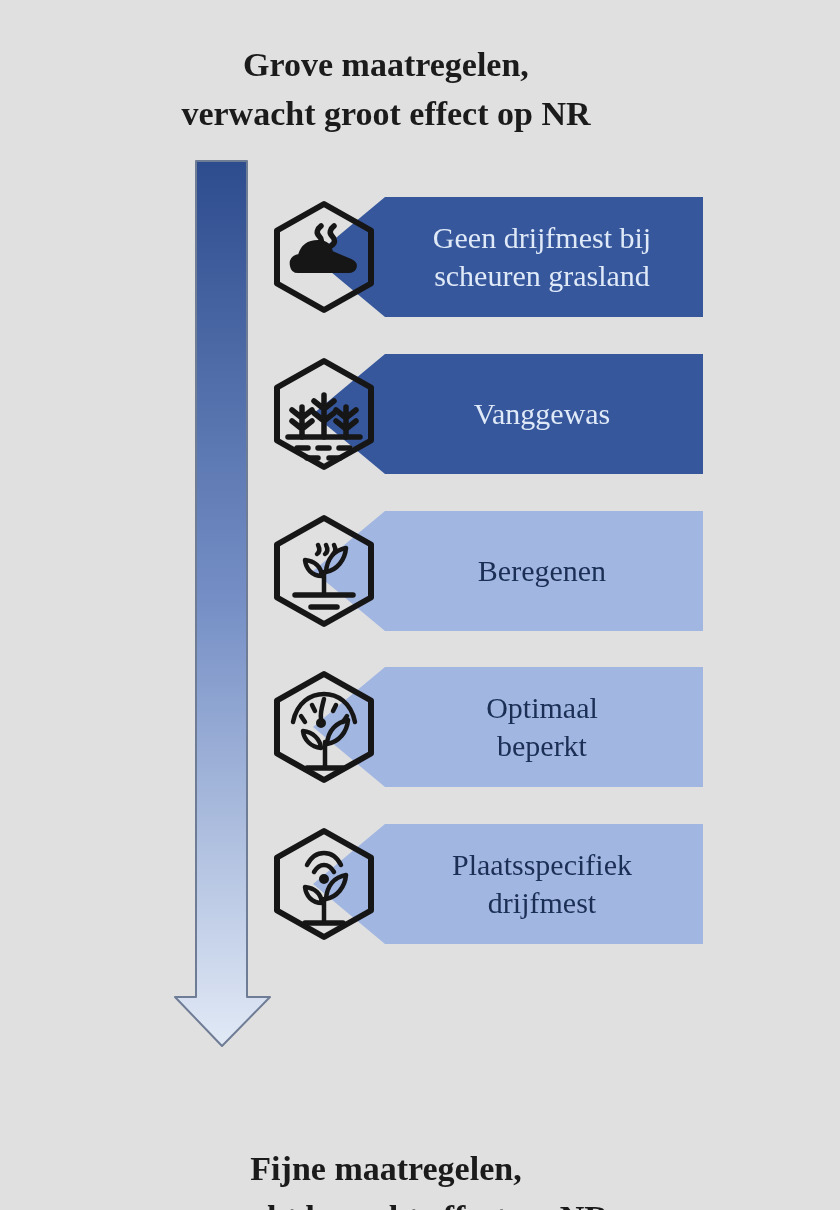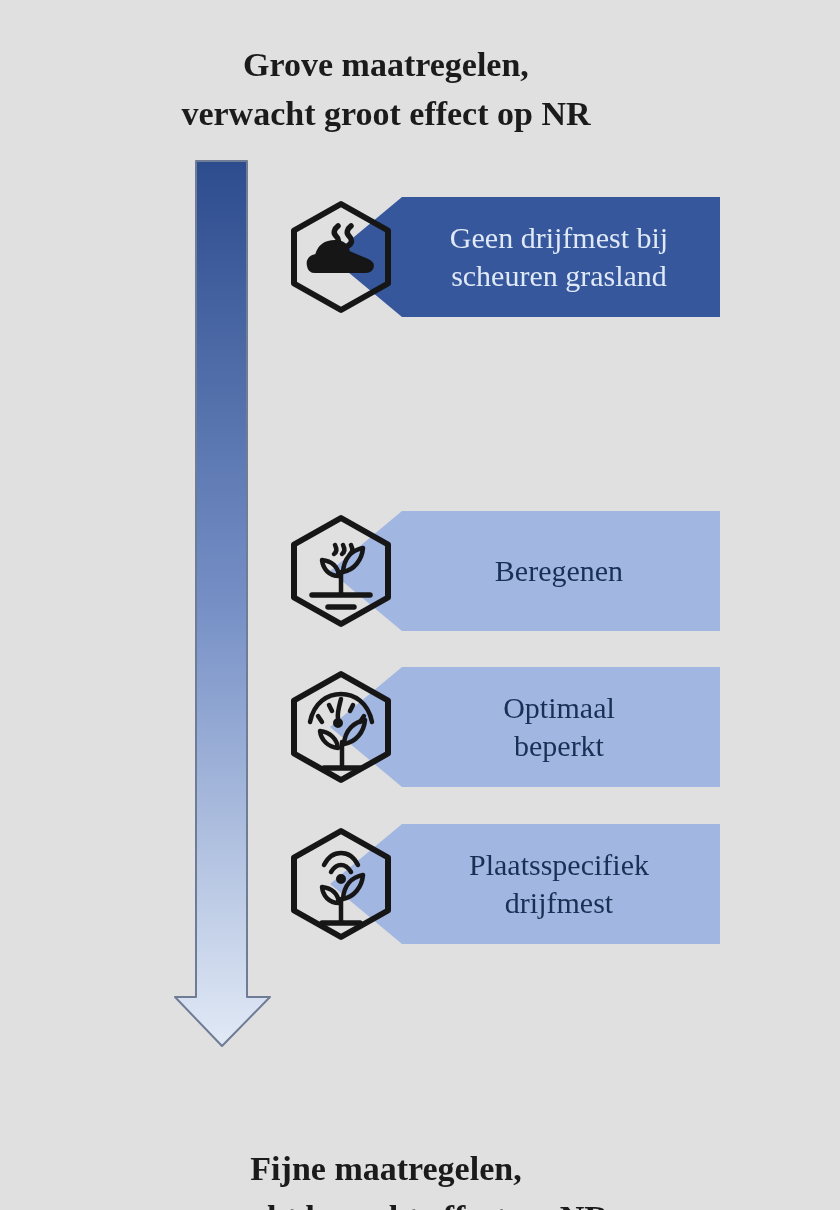--- a/index.html
+++ b/index.html
@@ -9,21 +9,21 @@
     font-family:Liberation Serif, serif;
   }
   .top-label,.bottom-label{
     position:absolute;left:0;width:772px;text-align:center;
     font-weight:bold;font-size:34px;line-height:49px;
     color:var(--label-text,#1b1b1b);white-space:pre-line;letter-spacing:0px;
   }
   .top-label{top:40px;}
   .bottom-label{top:1144px;}
   .arrow{position:absolute;left:170px;top:160px;width:110px;height:890px;}
-  .item{position:absolute;left:288px;width:432px;height:132px;}
+  .item{position:absolute;left:271px;width:432px;height:132px;}
   .banner{
     position:absolute;left:42px;top:0;width:390px;height:120px;
     clip-path:polygon(0 50%,72px 0,100% 0,100% 100%,72px 100%);
     display:flex;align-items:center;justify-content:center;
     box-sizing:border-box;padding-left:74px;padding-right:6px;
   }
   .item.dark .banner{background:var(--banner-dark,#36579C);}
   .item.light .banner{background:var(--banner-light,#A2B6E2);}
   .banner-text{
     white-space:pre-line;text-align:center;
@@ -62,20 +62,34 @@
 scheuren grasland</span>
     </div>
     <svg class="hex" viewBox="0 0 106 114">
       <polygon class="hexline" points="53,4 100,30.5 100,83.5 53,110 6,83.5 6,30.5"></polygon>
       <path class="glyph-thick" d="M47 46 c5 -3 4 -7 1 -10 c-3 -3 -2 -7 2 -10"></path>
       <path class="glyph-thick" d="M60 46 c5 -3 4 -7 1 -10 c-3 -3 -2 -7 2 -10"></path>
       <path class="glyph-fill" d="M20 66 q-2 -9 8 -11 q4 -14 19 -14 q12 0 14 11 l19 8 q7 3 4 9 q-2 3 -6 3 H27 q-6 0 -7 -6 z"></path>
     </svg>
   </div>
 
+  <div class="item dark" style="top:354px">
+    <div class="banner">
+      <span class="banner-text">Vanggewas</span>
+    </div>
+    <svg class="hex" viewBox="0 0 106 114">
+      <polygon class="hexline" points="53,4 100,30.5 100,83.5 53,110 6,83.5 6,30.5"></polygon>
+      <path class="glyph-thick" d="M17 80 H89"></path>
+      <path class="glyph-thick" d="M26 91 h11 M47 91 h11 M68 91 h11"></path>
+      <path class="glyph-thick" d="M36 101 h11 M58 101 h11"></path>
+      <path class="glyph-thick" d="M31 80 V50 M31 72 l-10 -8 M31 72 l10 -8 M31 61 l-10 -8 M31 61 l10 -8"></path>
+      <path class="glyph-thick" d="M53 80 V38 M53 64 l-10 -8 M53 64 l10 -8 M53 52 l-10 -8 M53 52 l10 -8"></path>
+      <path class="glyph-thick" d="M75 80 V50 M75 72 l-10 -8 M75 72 l10 -8 M75 61 l-10 -8 M75 61 l10 -8"></path>
+    </svg>
+  </div>
 
   <div class="item light" style="top:511px">
     <div class="banner">
       <span class="banner-text">Beregenen</span>
     </div>
     <svg class="hex" viewBox="0 0 106 114">
       <polygon class="hexline" points="53,4 100,30.5 100,83.5 53,110 6,83.5 6,30.5"></polygon>
       <path class="glyph" d="M46 40 c3 -2 3 -5 1 -9 M54 40 c3 -2 3 -5 1 -9 M62 40 c3 -2 3 -5 1 -9"></path>
       <path class="glyph" d="M51 62 C41 62 35 55 34 46 C44 47 50 53 51 62 Z"></path>
       <path class="glyph" d="M55 58 C56 44 64 36 75 34 C74 46 66 56 55 58 Z"></path>

